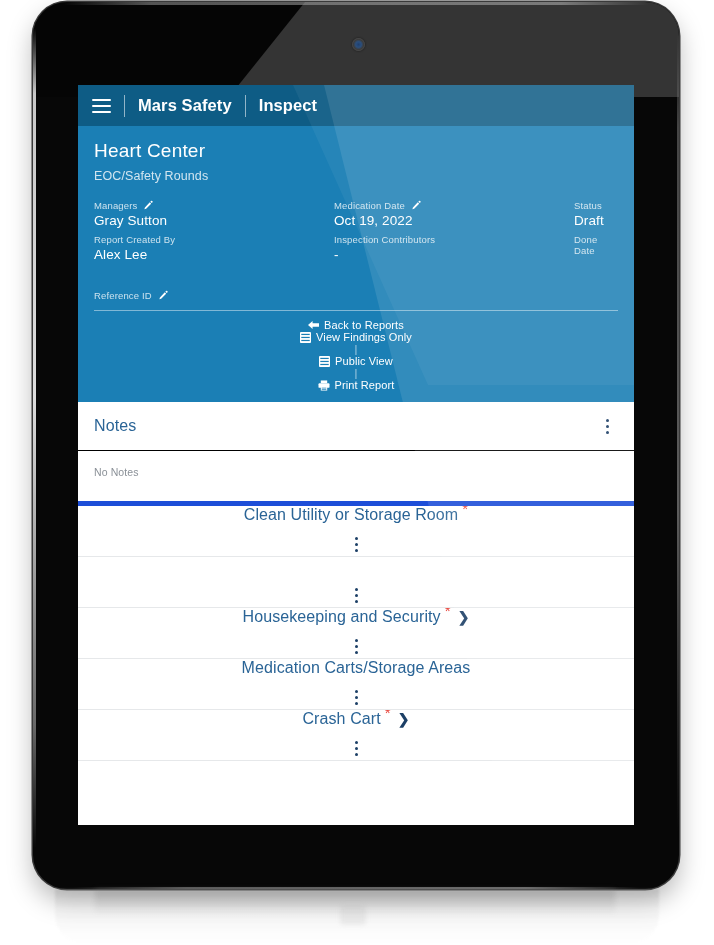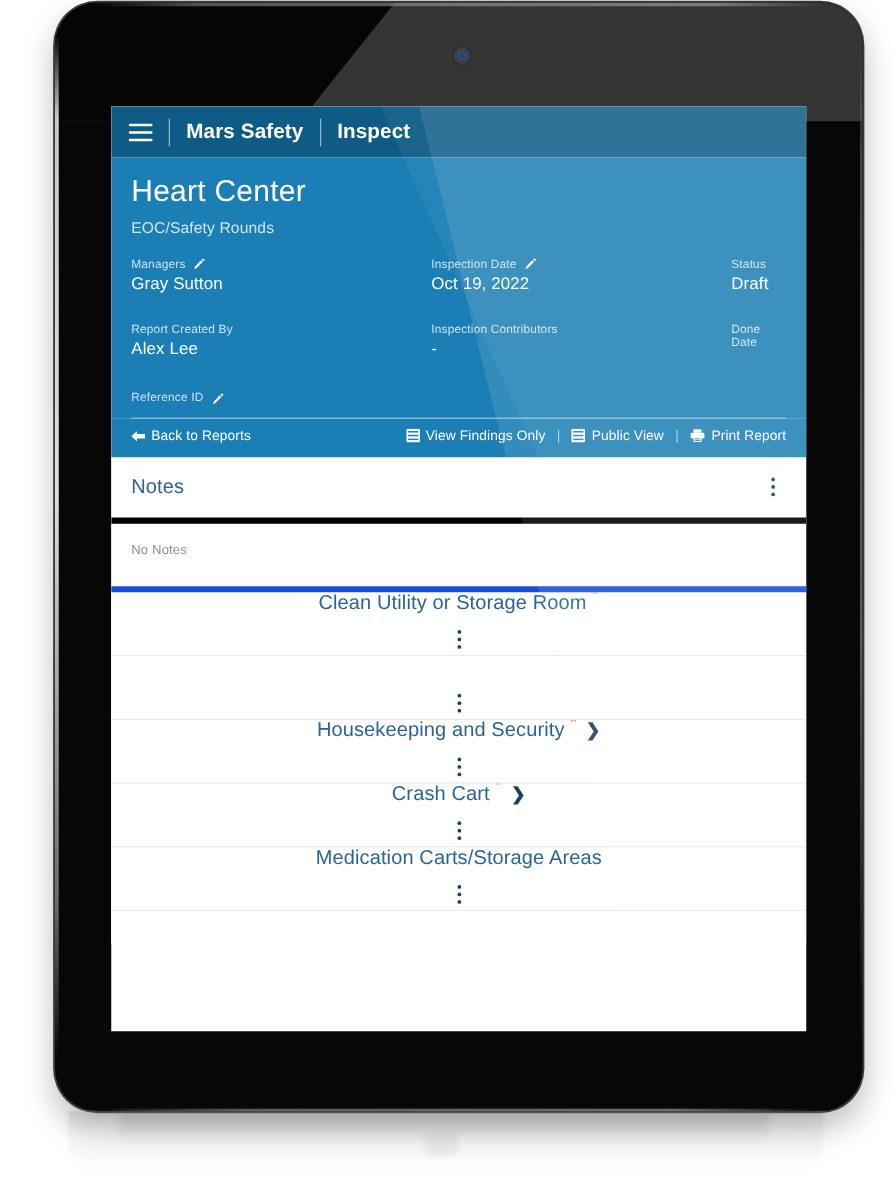--- a/index.html
+++ b/index.html
@@ -12,21 +12,21 @@
     height: 945px;
     position: relative;
     overflow: hidden;
     font-family: "Liberation Sans", sans-serif;
     -webkit-font-smoothing: antialiased;
   }
 
   
   #tablet {
     position: absolute;
-    left: 44px;
+    left: 33px;
     top: 2px;
     width: 646px;
     height: 887px;
     border-radius: 34px;
     background: #070707;
     box-shadow:
       0 0 0 1.5px #3a3a3a,
       0 12px 26px rgba(0,0,0,0.28);
     overflow: hidden;
   }
@@ -175,38 +175,38 @@
   }
 
   
   #hero {
     background: #1b7fb5;
     color: #ffffff;
     padding: 14px 16px 0 16px;
     position: relative;
   }
   #hero-title {
-    font-size: 24px;
+    font-size: 19px;
     font-weight: normal;
     letter-spacing: 0.2px;
     color: #ffffff;
     line-height: 1.15;
   }
   #hero-sub {
     font-size: 12.5px;
     color: rgba(255,255,255,0.80);
     margin-top: 7px;
     letter-spacing: 0.1px;
   }
 
   .meta-grid {
     display: grid;
     grid-template-columns: 240px 240px 1fr;
     margin-top: 17px;
-    row-gap: 20px;
+    row-gap: 2px;
   }
   .meta-label {
     font-size: 9.5px;
     color: rgba(255,255,255,0.78);
     letter-spacing: 0.15px;
     display: flex;
     align-items: center;
     gap: 6px;
     line-height: 1.2;
   }
@@ -238,20 +238,21 @@
 
   
   #actionbar {
     background: #1b7fb5;
     display: flex;
     align-items: center;
     padding: 8px 16px 11px 16px;
     color: #ffffff;
     font-size: 11px;
     letter-spacing: 0.1px;
+    flex-direction: column;
   }
   .act {
     display: flex;
     align-items: center;
     gap: 5px;
     cursor: pointer;
     white-space: nowrap;
   }
   #actionbar .spacer { flex: 1; }
   .act-sep {
@@ -261,21 +262,21 @@
   .icn { flex: none; display: inline-flex; }
 
   
   #content { background: #ffffff; }
 
   .card-head {
     display: flex;
     align-items: center;
     height: 48px;
     padding: 0 16px;
-    border-bottom: 5px solid #000000;
+    border-bottom: 1px solid #000000;
   }
   .card-title {
     color: #2a6496;
     font-size: 16px;
     letter-spacing: 0.1px;
   }
   .card-body {
     padding: 11px 16px 21px 16px;
     border-bottom: 5px solid #1d4ed8;
   }
@@ -410,21 +411,21 @@
             <span>Managers</span>
             <svg class="pencil" viewBox="0 0 16 16">
               <path d="M11.6 1.6a1.4 1.4 0 0 1 2 2l-.9.9-2-2 .9-.9zM9.9 3.3l2 2L4.6 12.6 2 13.4l.8-2.6 7.1-7.5z" fill="#ffffff"></path>
             </svg>
           </div>
           <div class="meta-value">Gray Sutton</div>
         </div>
 
         <div class="meta-cell">
           <div class="meta-label">
-            <span>Inspection Date</span>
+            <span>Medication Date</span>
             <svg class="pencil" viewBox="0 0 16 16">
               <path d="M11.6 1.6a1.4 1.4 0 0 1 2 2l-.9.9-2-2 .9-.9zM9.9 3.3l2 2L4.6 12.6 2 13.4l.8-2.6 7.1-7.5z" fill="#ffffff"></path>
             </svg>
           </div>
           <div class="meta-value">Oct 19, 2022</div>
         </div>
 
         <div class="meta-cell">
           <div class="meta-label">Status</div>
           <div class="meta-value">Draft</div>
@@ -556,33 +557,33 @@
         <div class="grow"></div>
         <div class="kebab">
             <i></i>
             <i></i>
             <i></i>
           </div>
       </div>
 
       <div class="row">
         <div class="row-label">
-          <span>Crash Cart</span><span class="req">*</span><span class="chev">❯</span>
+          <span>Medication Carts/Storage Areas</span>
         </div>
         <div class="grow"></div>
         <div class="kebab">
             <i></i>
             <i></i>
             <i></i>
           </div>
       </div>
 
       <div class="row">
         <div class="row-label">
-          <span>Medication Carts/Storage Areas</span>
+          <span>Crash Cart</span><span class="req">*</span><span class="chev">❯</span>
         </div>
         <div class="grow"></div>
         <div class="kebab">
             <i></i>
             <i></i>
             <i></i>
           </div>
       </div>
 
 

